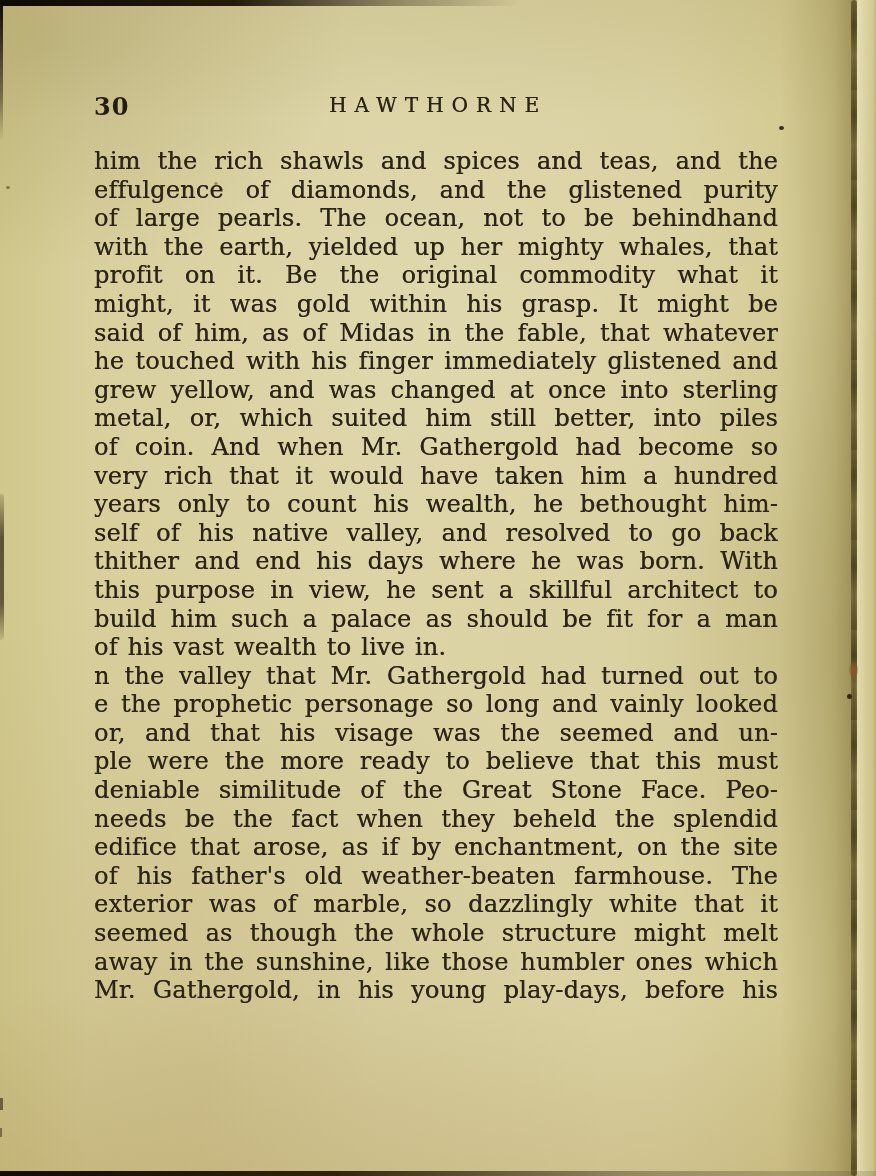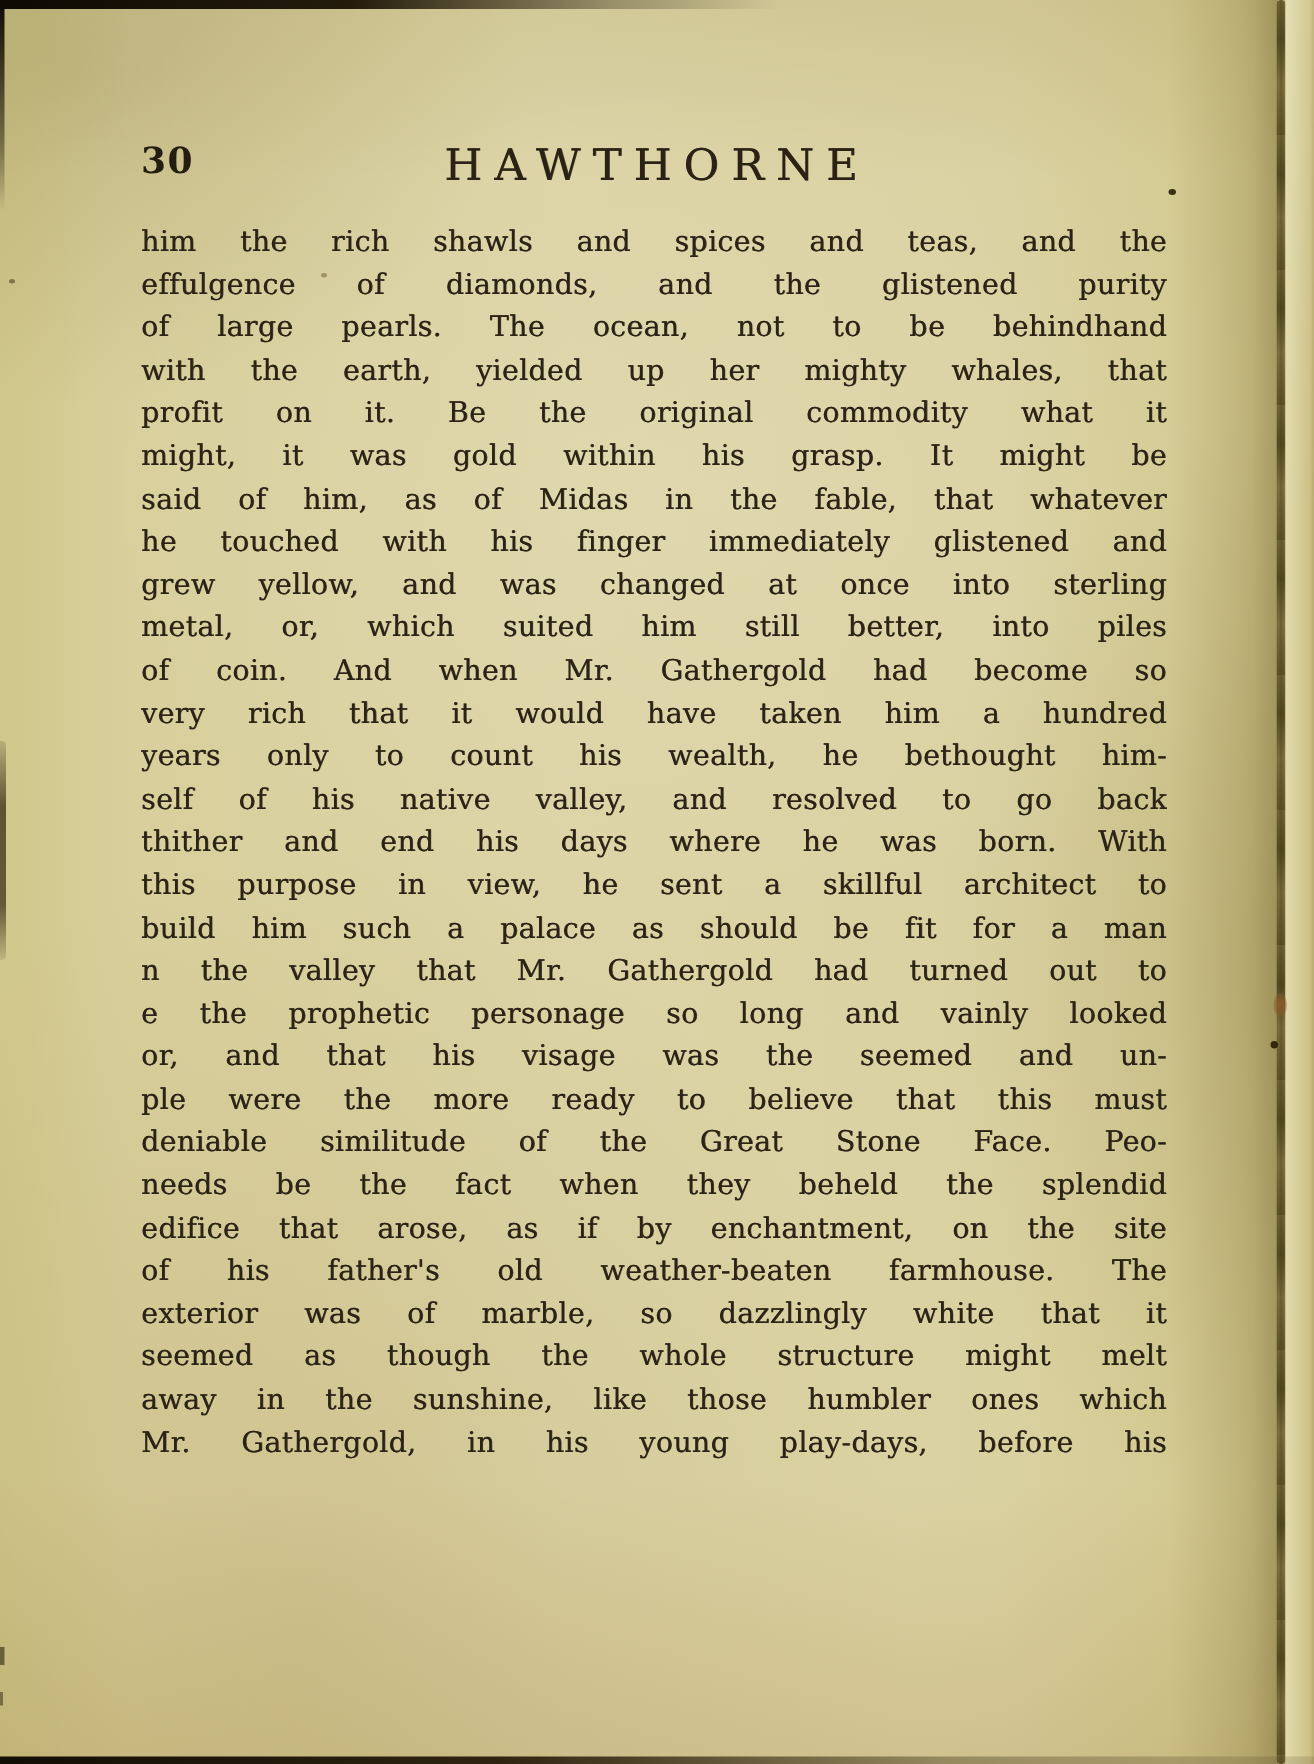--- a/index.html
+++ b/index.html
@@ -74,30 +74,30 @@
 
   
   .folio {
     position: absolute; left: 94px; top: 92px;
     font-size: 24px; font-weight: bold; color: #241e12;
     letter-spacing: 1px;
   }
   .running-head {
     position: absolute; left: 0; top: 93px; width: 876px;
     text-align: center;
-    font-size: 29px; color: #2a2315;
+    font-size: 20px; color: #2a2315;
     letter-spacing: 8px;
     text-shadow: 0.4px 0 0 rgba(42,35,21,0.8);
   }
 
   
   .body-block {
     position: absolute; left: 94px; top: 147px; width: 684px;
     color: #2b2416;
-    font-size: 19px;
+    font-size: 24px;
     text-shadow: 0.35px 0 0 rgba(43,36,22,0.75);
     letter-spacing: 0.2px;
     word-spacing: 2px;
   }
   .body-line {
     height: 28.6px; line-height: 28.6px;
     white-space: normal; overflow: hidden;
     text-align: justify; text-align-last: justify;
   }
   .body-line.indent  { text-indent: 34px; }
@@ -134,20 +134,21 @@
         <div class="body-line">he touched with his finger immediately glistened and</div>
         <div class="body-line">grew yellow, and was changed at once into sterling</div>
         <div class="body-line">metal, or, which suited him still better, into piles</div>
         <div class="body-line">of coin.  And when Mr. Gathergold had become so</div>
         <div class="body-line">very rich that it would have taken him a hundred</div>
         <div class="body-line">years only to count his wealth, he bethought him-</div>
         <div class="body-line">self of his native valley, and resolved to go back</div>
         <div class="body-line">thither and end his days where he was born.  With</div>
         <div class="body-line">this purpose in view, he sent a skillful architect to</div>
         <div class="body-line">build him such a palace as should be fit for a man</div>
+        <div class="body-line no-fill">of his vast wealth to live in.</div>
         <div class="body-line">n the valley that Mr. Gathergold had turned out to</div>
         <div class="body-line">e the prophetic personage so long and vainly looked</div>
         <div class="body-line">or, and that his visage was the seemed and un-</div>
         <div class="body-line">ple were the more ready to believe that this must</div>
         <div class="body-line">deniable similitude of the Great Stone Face.  Peo-</div>
         <div class="body-line">needs be the fact when they beheld the splendid</div>
         <div class="body-line">edifice that arose, as if by enchantment, on the site</div>
         <div class="body-line">of his father's old weather-beaten farmhouse.  The</div>
         <div class="body-line">exterior was of marble, so dazzlingly white that it</div>
         <div class="body-line">seemed as though the whole structure might melt</div>

